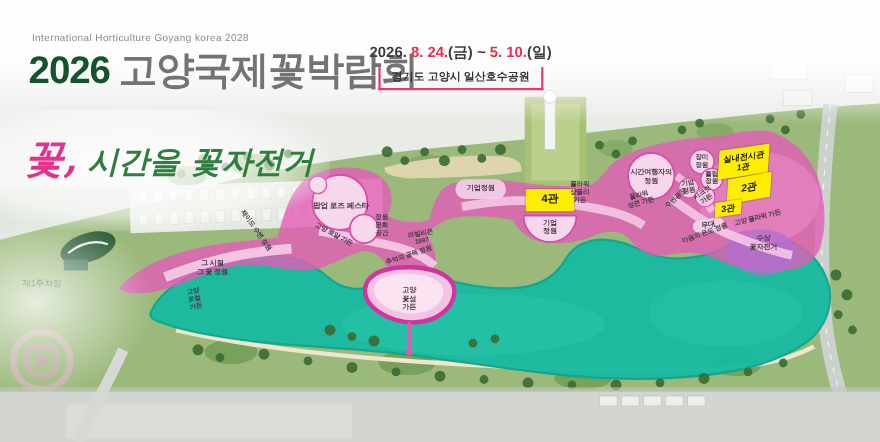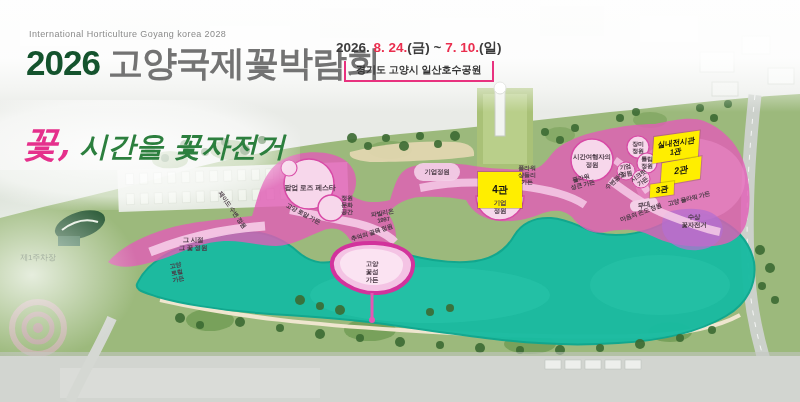--- a/index.html
+++ b/index.html
@@ -254,34 +254,34 @@
   <div class="subtitle">International Horticulture Goyang korea 2028</div>
   <div class="title-line">
     <span class="title-year">2026</span><span class="title-kr">고양국제꽃박람회</span>
   </div>
 
   <div class="date-block">
     <div class="date-line">
       <span>2026.</span>
       <span class="date-red">8. 24.</span><span>(금)</span>
       <span>~</span>
-      <span class="date-red">7. 10.</span><span>(일)</span>
+      <span class="date-red">5. 10.</span><span>(일)</span>
     </div>
     <div class="venue">경기도 고양시 일산호수공원</div>
   </div>
 
   <div class="slogan">
     <span class="slogan-flower">꽃,</span><span class="slogan-phrase">시간을 꽃자전거</span>
   </div>
 
   <div class="hall" style="left:653px;top:134px;width:46px;height:26px;font-size:7.5px;transform:rotate(-8deg) skewX(-12deg);">실내전시관
 1관</div>
   <div class="hall" style="left:661px;top:160px;width:40px;height:22px;font-size:9px;transform:rotate(-10deg) skewX(-14deg);">2관</div>
   <div class="hall" style="left:650px;top:183px;width:24px;height:13px;font-size:8px;transform:rotate(-8deg) skewX(-10deg);">3관</div>
-  <div class="hall" style="left:478px;top:172px;width:44px;height:36px;font-size:10px;">4관</div>
+  <div class="hall" style="left:478px;top:172px;width:44px;height:20px;font-size:10px;">4관</div>
 
   <div class="map-label" style="left:310px;top:188px;font-size:7px;">팝업 로즈 페스타</div>
   <div class="map-label" style="left:437px;top:172px;font-size:6.5px;">기업정원</div>
   <div class="map-label" style="left:500px;top:207px;font-size:6.5px;">기업
 정원</div>
   <div class="map-label" style="left:347px;top:206px;font-size:6px;">정원
 문화
 공간</div>
   <div class="map-label" style="left:383px;top:217px;font-size:6px;transform:translate(-50%,-50%) rotate(-10deg);">파빌리온
 1997</div>

